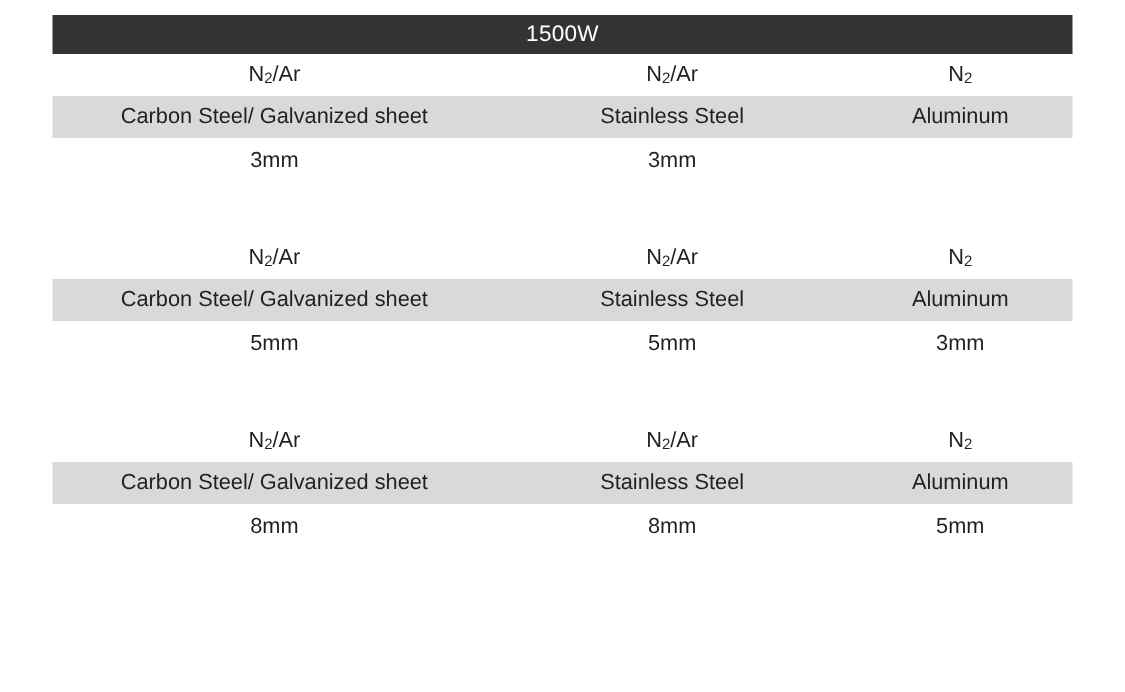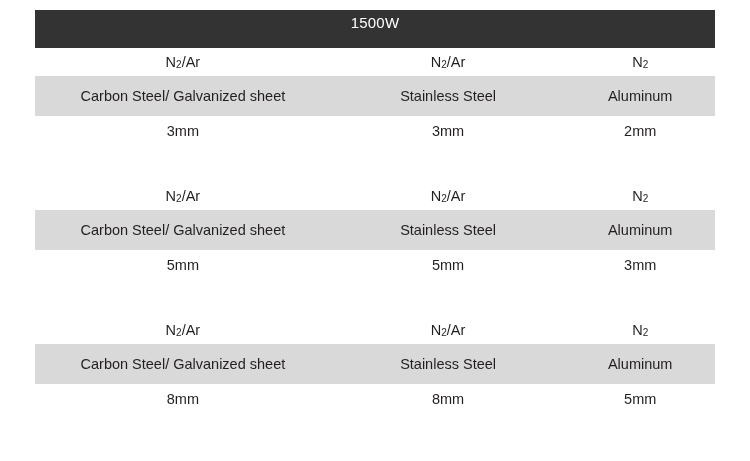--- a/index.html
+++ b/index.html
@@ -27,34 +27,34 @@
   }
   .table-block:last-child {
     margin-bottom: 0;
   }
   .header-row {
     background: #333333;
     color: #ffffff;
     text-align: center;
     font-size: 15px;
     line-height: 26px;
-    height: 38px;
+    height: 26px;
     letter-spacing: 0.2px;
   }
   .row {
     display: flex;
     width: 100%;
     box-sizing: border-box;
   }
   .row.gas {
     height: 28px;
     background: #ffffff;
   }
   .row.material {
-    height: 40px;
+    height: 28px;
     background: #d9d9d9;
   }
   .row.thickness {
     height: 30px;
     background: #ffffff;
   }
   .cell {
     display: flex;
     align-items: center;
     justify-content: center;
@@ -101,21 +101,20 @@
       </div>
     </div>
     <div class="row material">
       <div class="cell col-1">Carbon Steel/ Galvanized sheet</div>
       <div class="cell col-2">Stainless Steel</div>
       <div class="cell col-3">Aluminum</div>
     </div>
     <div class="row thickness">
       <div class="cell col-1">3mm</div>
       <div class="cell col-2">3mm</div>
-      <div class="cell col-3">2mm</div>
     </div>
   </div>
 
   <div class="table-block">
     <div class="row gas">
       <div class="cell col-1">
         <span>N</span>
           <span class="sub">2</span>
           <span>/Ar</span>
       </div>

